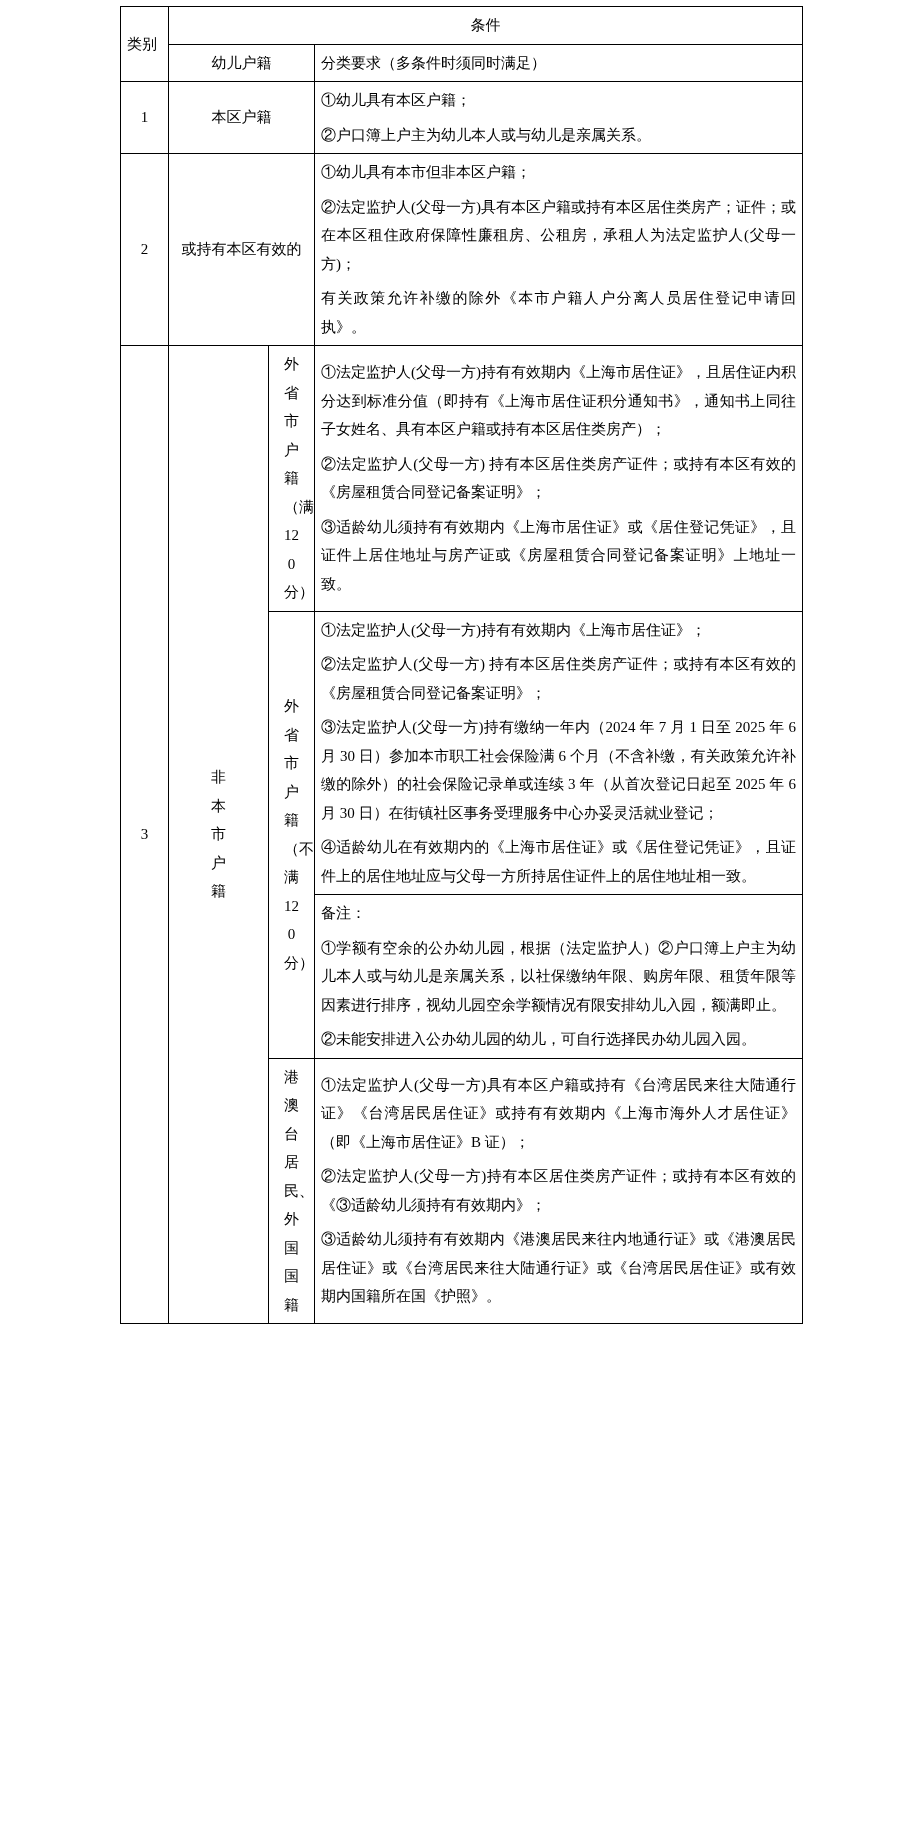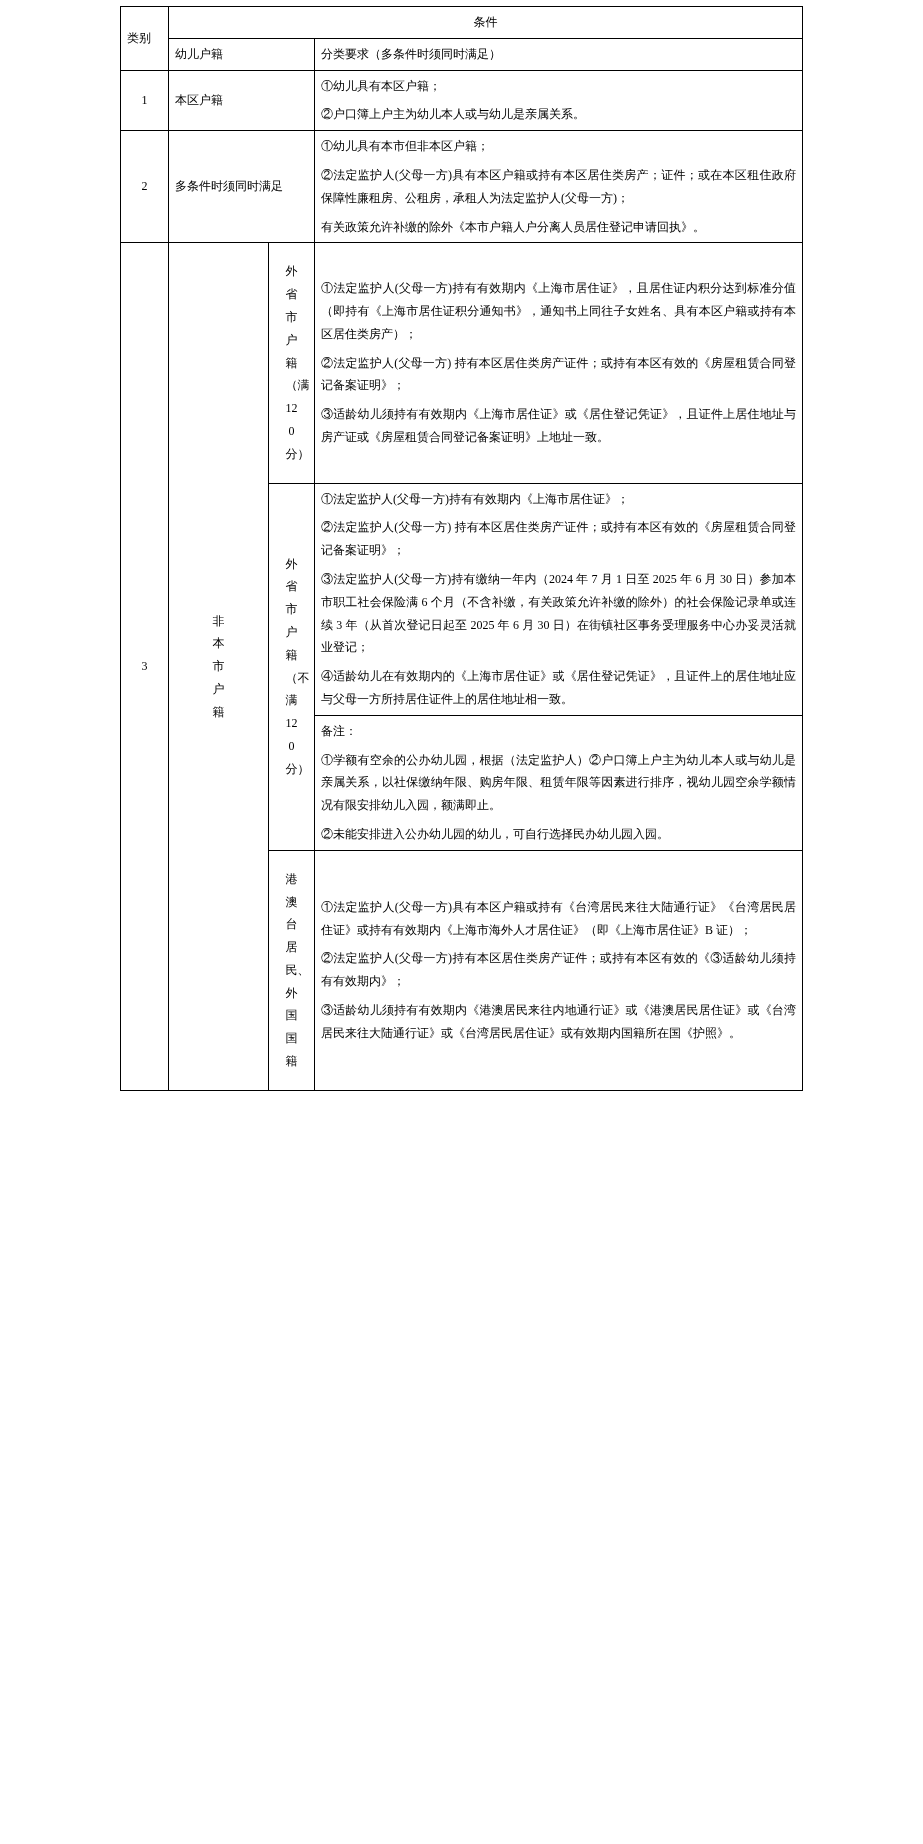--- a/index.html
+++ b/index.html
@@ -20,70 +20,70 @@
   table.cond-table {
     border-collapse: collapse;
     width: 682px;
     margin: 0 auto;
     table-layout: fixed;
   }
   table.cond-table td, table.cond-table th {
     border: 1px solid #000000;
     vertical-align: middle;
     font-weight: normal;
-    font-size: 12px;
+    font-size: 15px;
     line-height: 1.9;
     padding: 4px 6px;
   }
   
   col.c-cat    { width: 48px; }
   col.c-huji   { width: 100px; }
   col.c-sub    { width: 46px; }
   col.c-req    { width: 488px; }
 
   .hdr-cond {
     text-align: center;
     font-size: 15px;
     padding: 6px 0;
   }
   .hdr-cat {
     font-size: 15px;
   }
   .hdr-huji {
-    text-align: left;
+    text-align: center;
     font-size: 15px;
     padding: 6px 0;
   }
   .hdr-req {
     text-align: left;
     font-size: 15px;
     padding: 6px 8px;
     margin-left: 20px;
   }
   .cat-cell {
     text-align: center;
     font-size: 15px;
   }
   .huji-cell {
-    text-align: left;
+    text-align: center;
     font-size: 15px;
     line-height: 1.9;
   }
   
   .vert-cell {
     text-align: center;
     font-size: 15px;
     line-height: 1.55;
     letter-spacing: 0;
     padding: 6px 2px;
   }
   .vert-cell .vtext {
     display: block;
     width: 1em;
-    margin: 13px auto;
+    margin: 0 auto;
     word-break: break-all;
     white-space: normal;
   }
   .req-cell {
     text-align: justify;
     text-justify: inter-ideograph;
     font-size: 15px;
     line-height: 1.95;
     padding: 7px 9px 7px 9px;
   }
@@ -122,21 +122,21 @@
         <td class="cat-cell">1</td>
         <td class="huji-cell" colspan="2">本区户籍</td>
         <td class="req-cell">
           <p>①幼儿具有本区户籍；</p>
           <p>②户口簿上户主为幼儿本人或与幼儿是亲属关系。</p>
         </td>
       </tr>
 
       <tr>
         <td class="cat-cell">2</td>
-        <td class="huji-cell" colspan="2">多条件时须同时满足</td>
+        <td class="huji-cell" colspan="2">或持有本区有效的</td>
         <td class="req-cell">
           <p>①幼儿具有本市但非本区户籍；</p>
           <p>②法定监护人(父母一方)具有本区户籍或持有本区居住类房产；证件；或在本区租住政府保障性廉租房、公租房，承租人为法定监护人(父母一方)；</p>
           <p>有关政策允许补缴的除外《本市户籍人户分离人员居住登记申请回执》。</p>
         </td>
       </tr>
 
       <tr>
         <td class="cat-cell" rowspan="4">3</td>
         <td class="vert-cell" rowspan="4">

